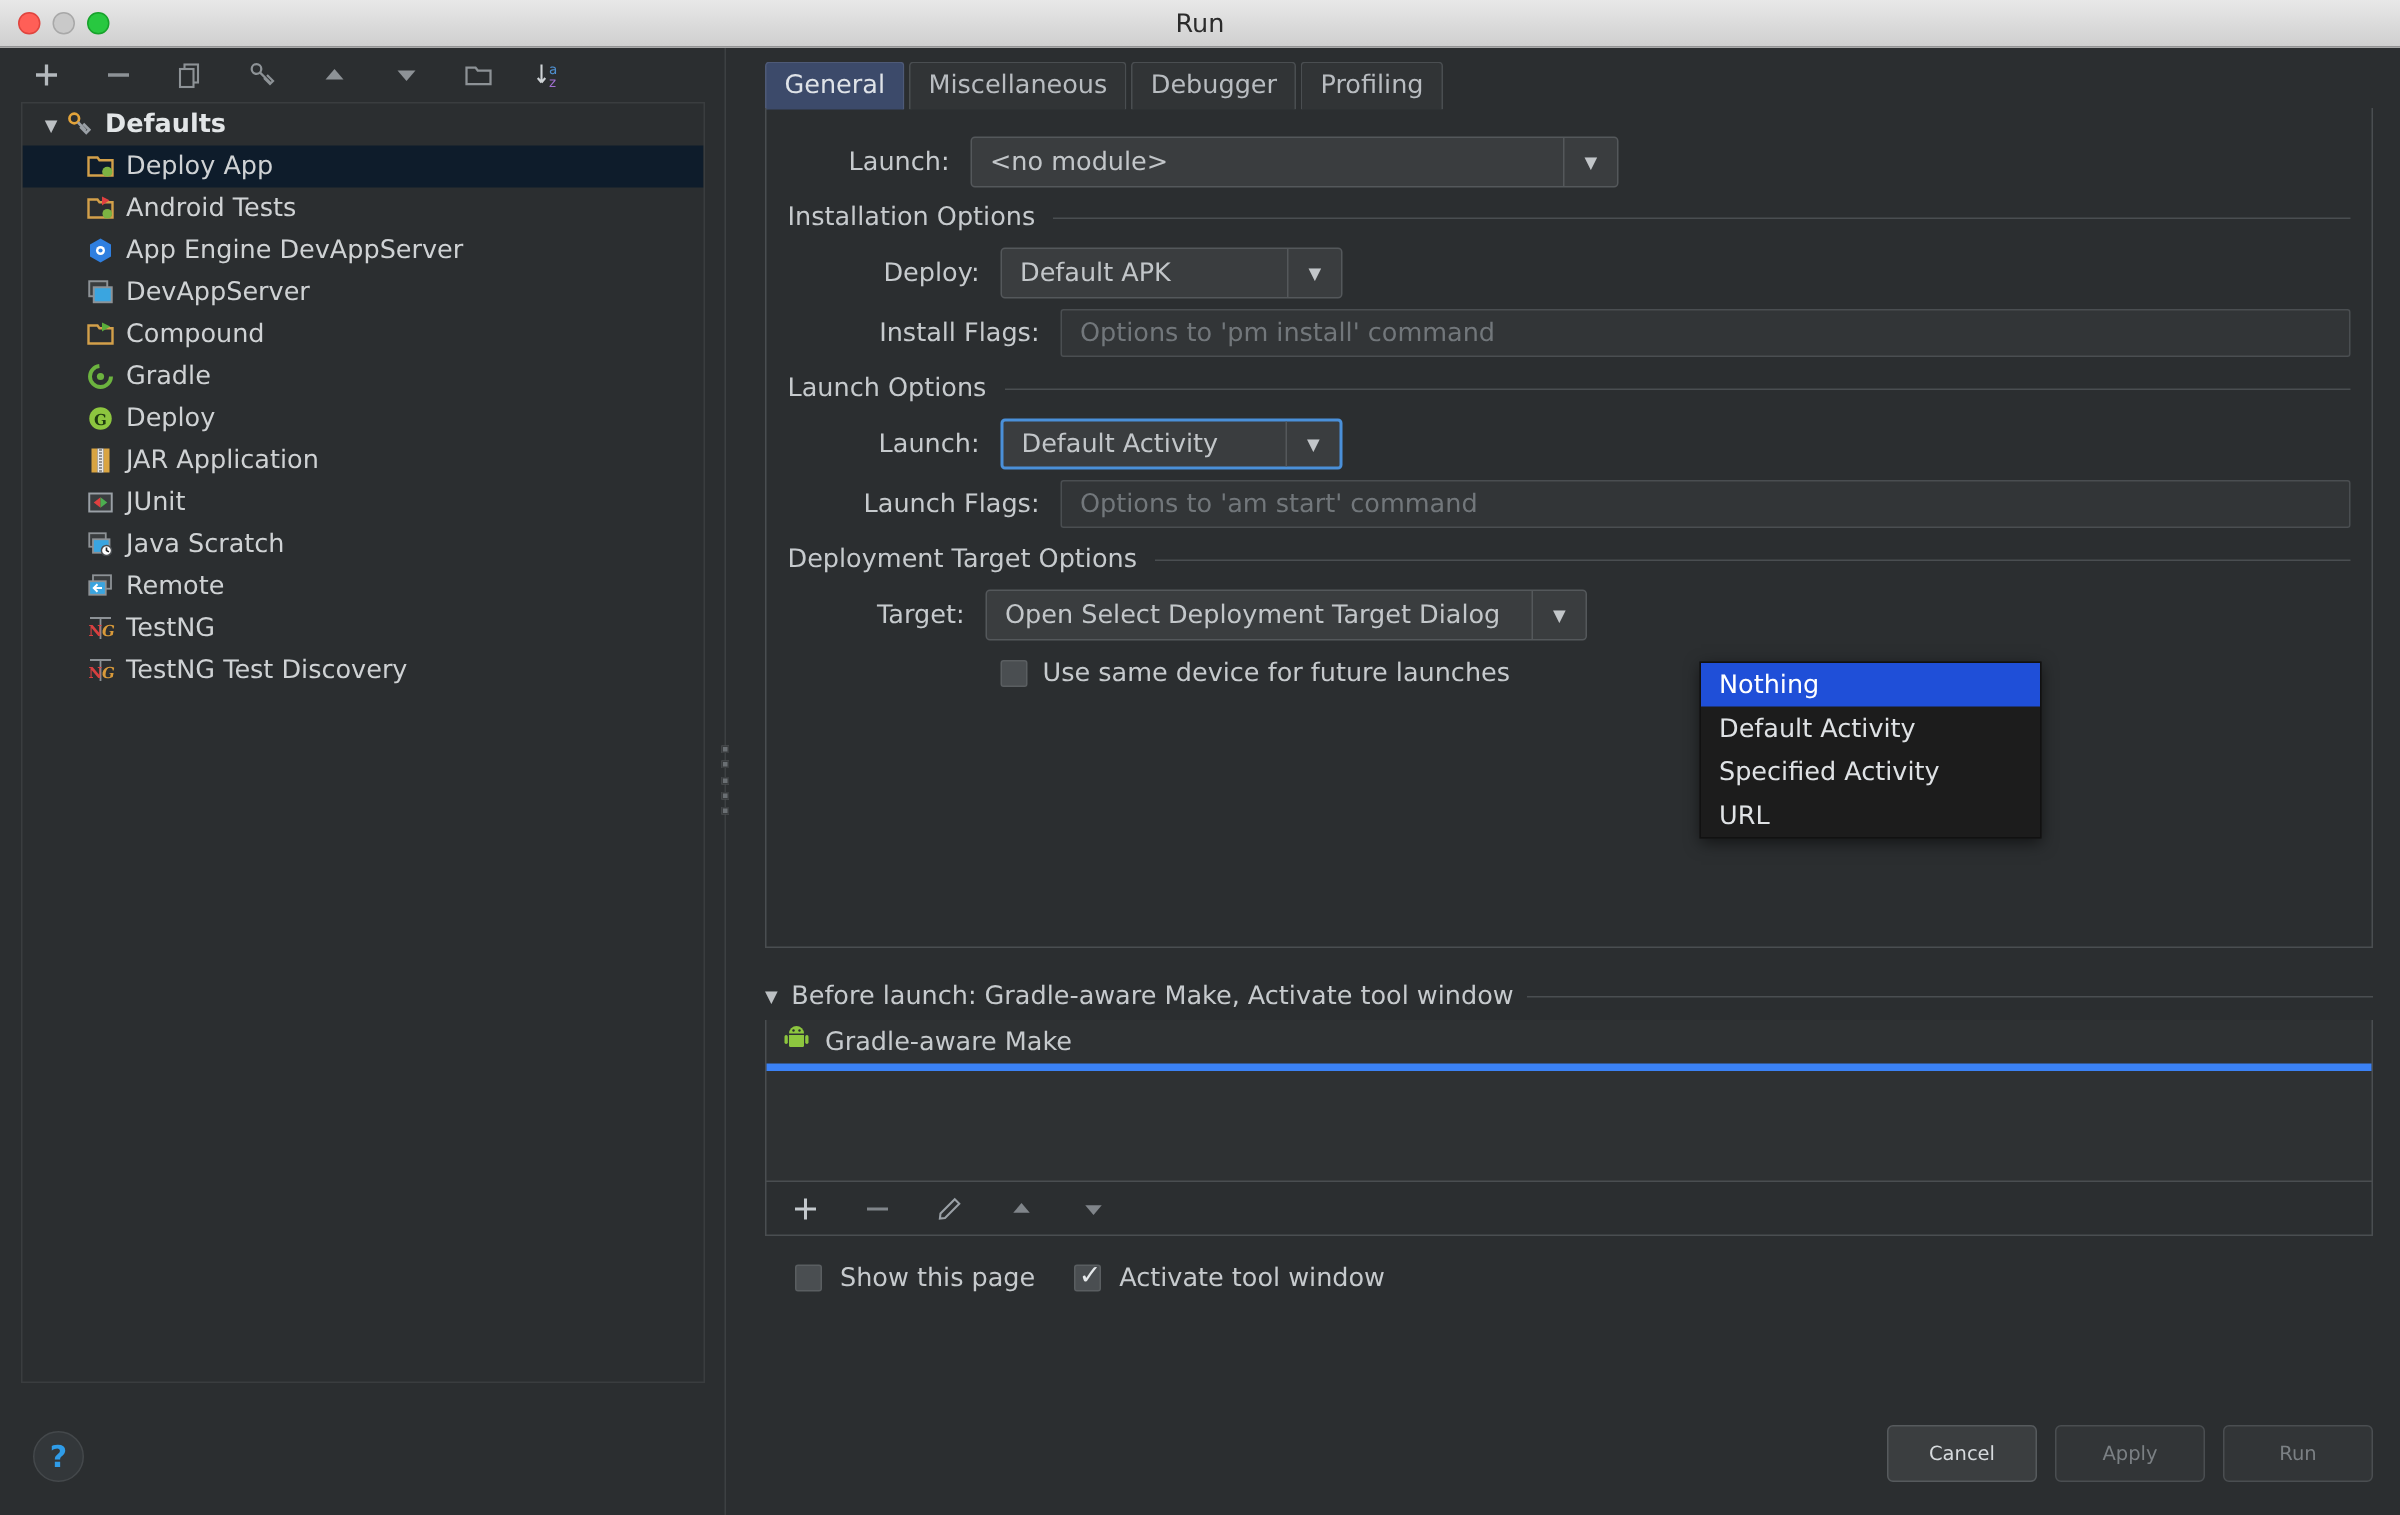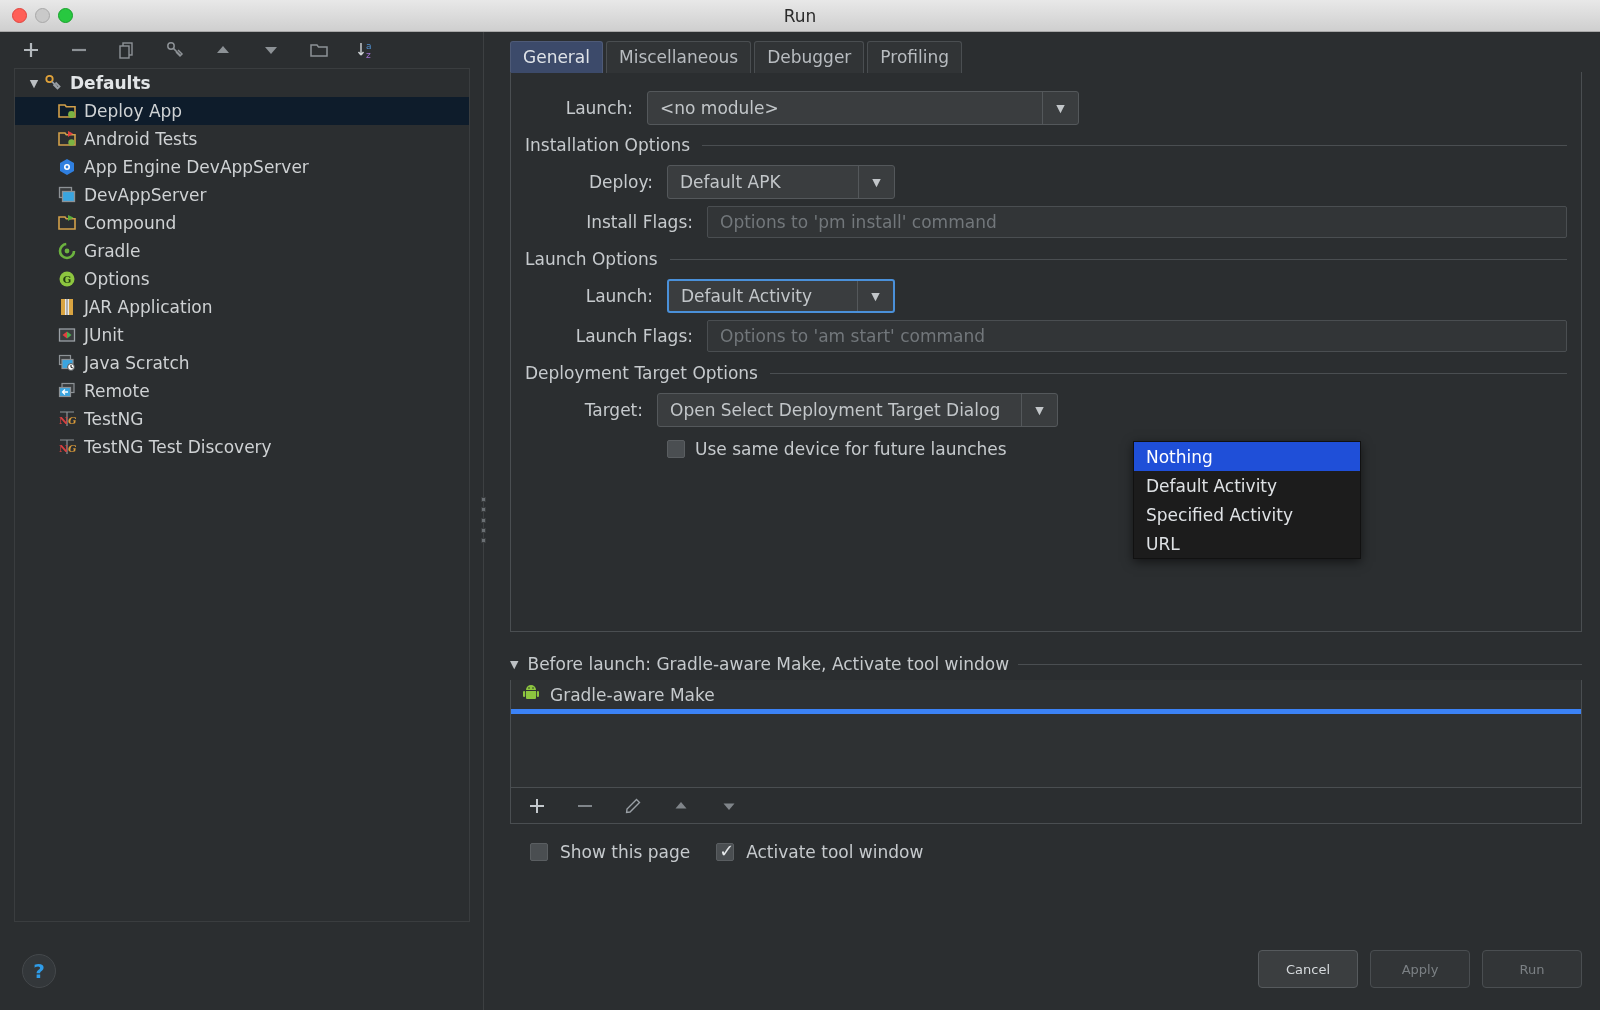--- a/index.html
+++ b/index.html
@@ -363,21 +363,21 @@
         <span>Gradle</span>
       </div>
 
       <div class="tree-row">
         <span class="item-icon">
           <svg width="20" height="20" viewBox="0 0 20 20">
             <circle cx="10" cy="10" r="7.5" fill="#8dc63f"></circle>
             <text x="10" y="14" font-size="10" text-anchor="middle" fill="#1f3b10" font-family="DejaVu Serif" font-weight="bold">G</text>
           </svg>
         </span>
-        <span>Options</span>
+        <span>Deploy</span>
       </div>
 
       <div class="tree-row">
         <span class="item-icon">
           <svg width="20" height="20" viewBox="0 0 20 20">
             <rect x="4" y="2" width="4" height="16" fill="#d9a441"></rect>
             <rect x="12" y="2" width="4" height="16" fill="#d9a441"></rect>
             <rect x="8" y="2" width="4" height="16" fill="#e8e8e8"></rect>
             <path d="M9 3h2M9 5h2M9 7h2M9 9h2M9 11h2M9 13h2M9 15h2M9 17h2" stroke="#777" stroke-width="1"></path>
           </svg>

